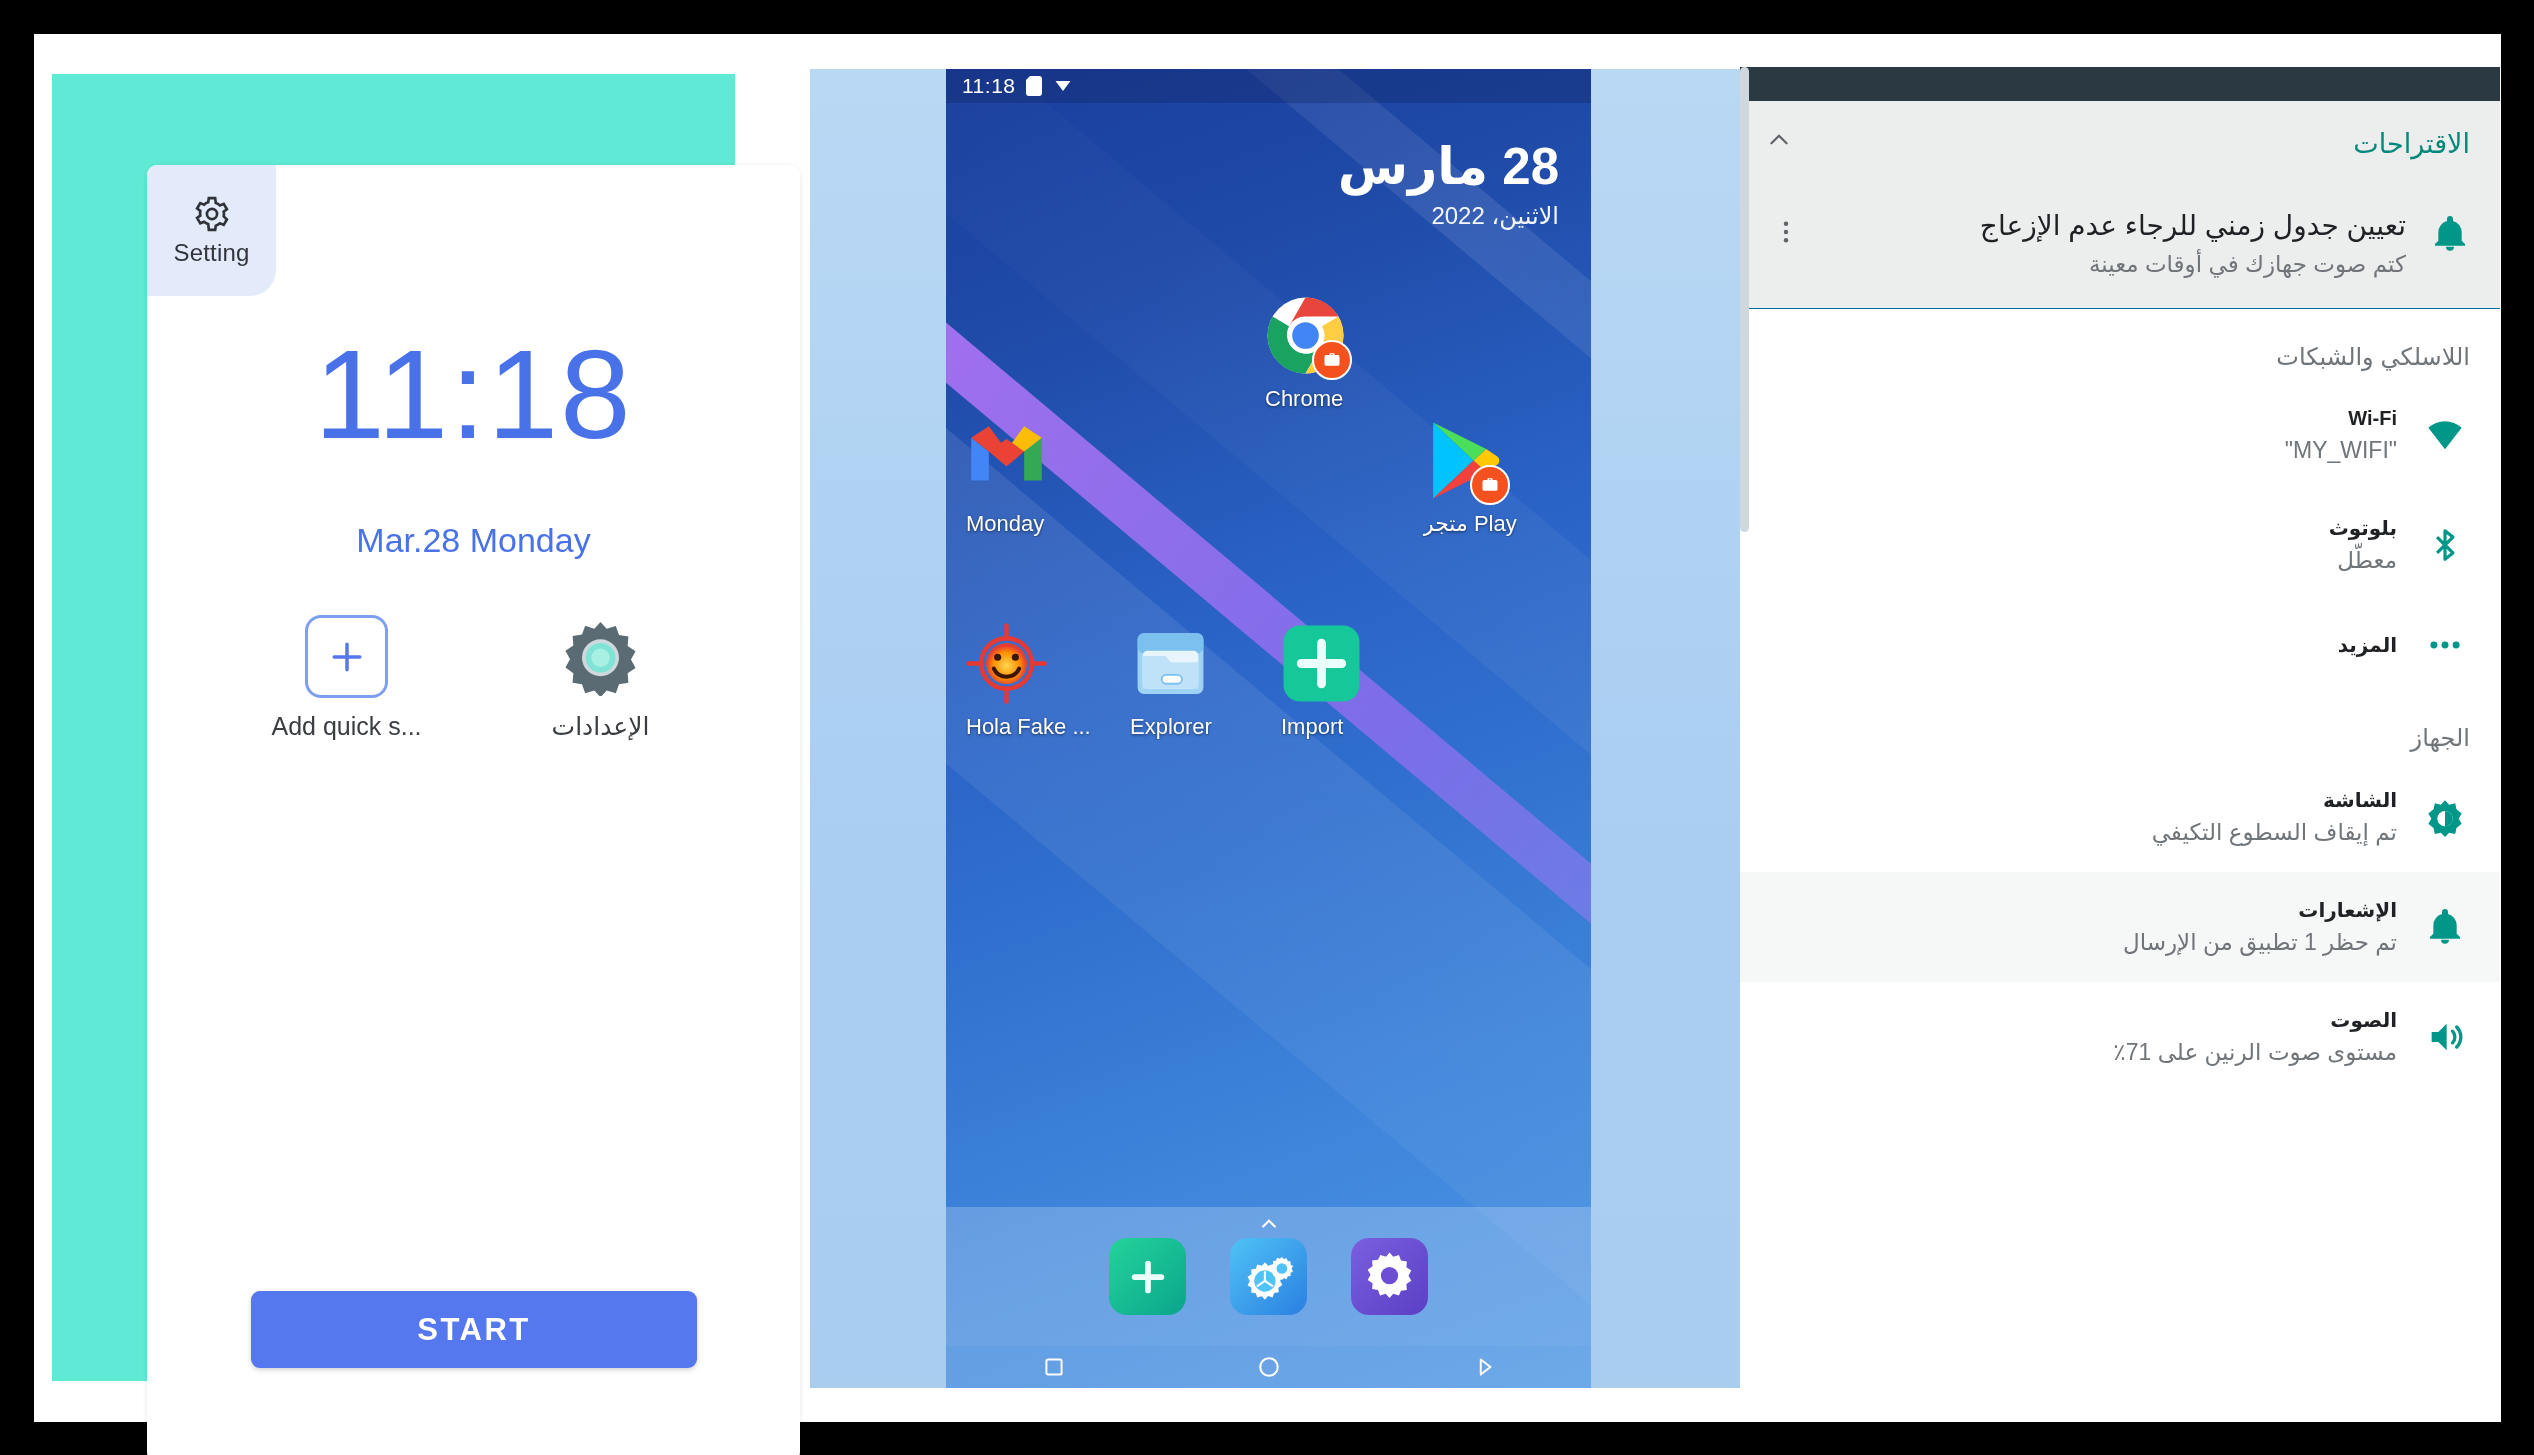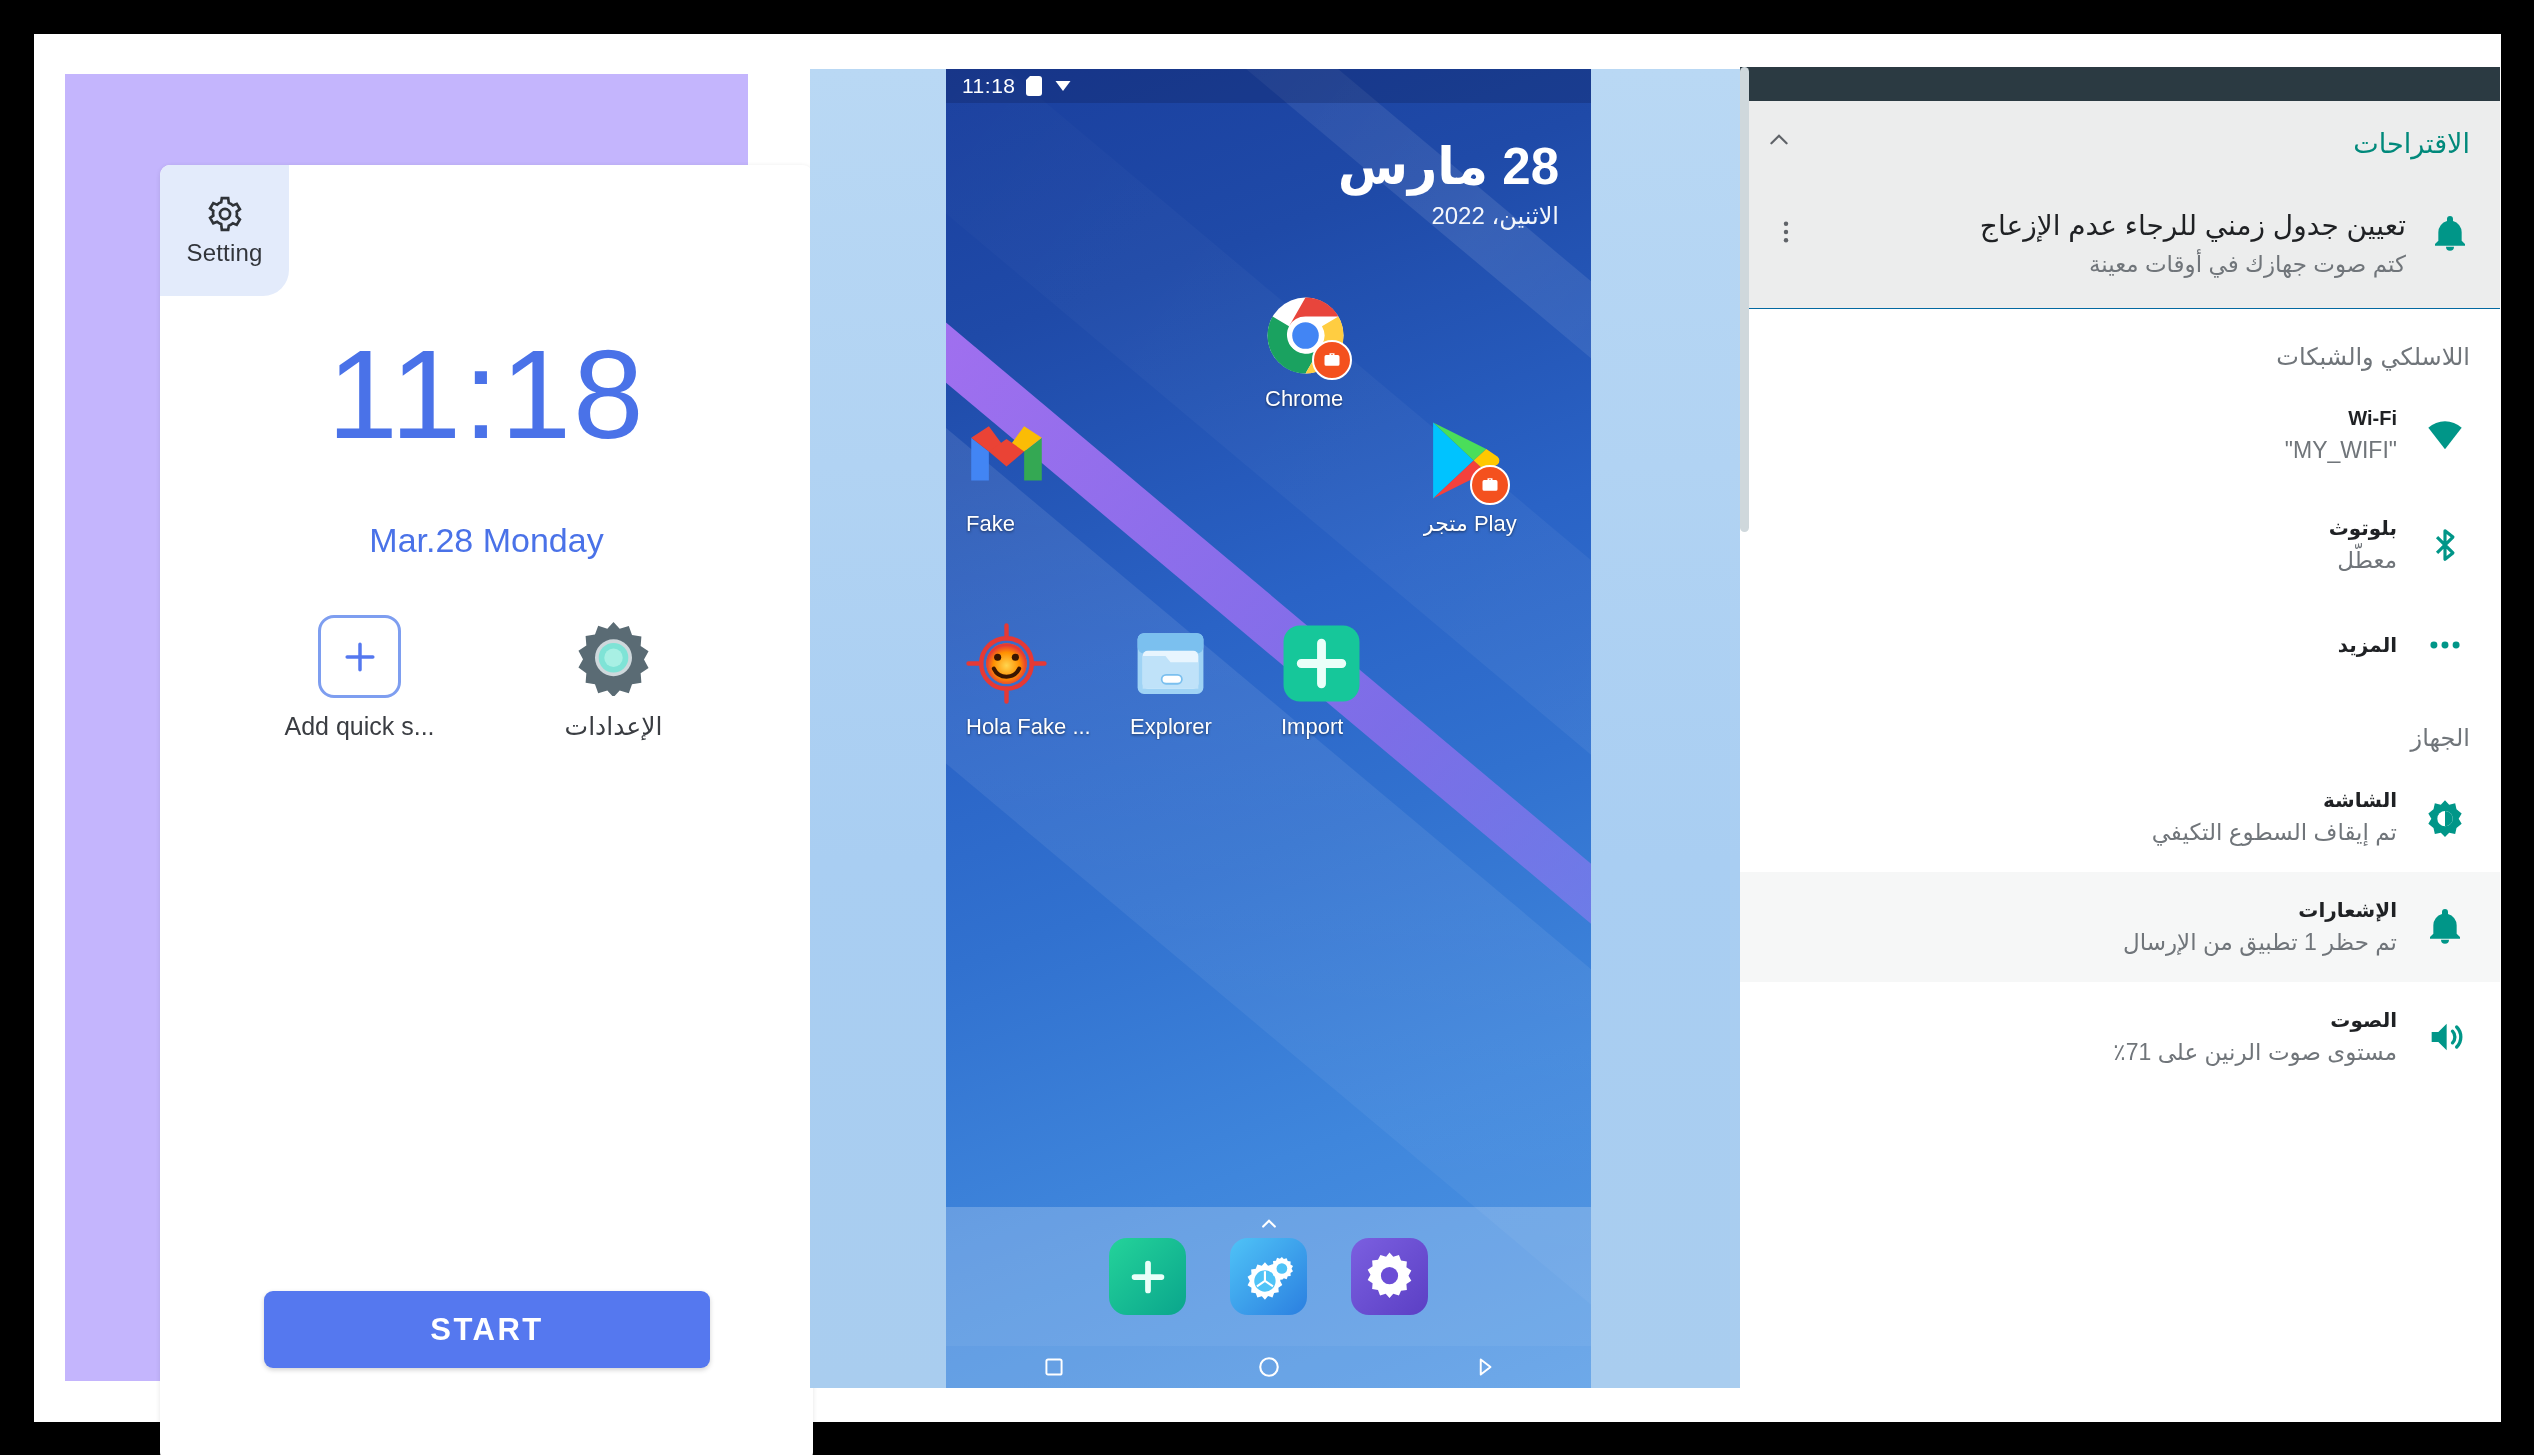--- a/index.html
+++ b/index.html
@@ -14,23 +14,23 @@
 
   
   .page-white {
     position: absolute; left: 34px; top: 34px;
     width: 2467px; height: 1388px;
     background: #ffffff;
   }
 
   
   .left-col {
-    position: absolute; left: 65px; top: 74px;
+    position: absolute; left: 52px; top: 74px;
     width: 683px; height: 1307px;
-    background: #c4b5fd;
+    background: #5eead4;
   }
   .clock-card {
     position: absolute; left: 95px; top: 91px;
     width: 653px; height: 1297px;
     background: #ffffff;
     border-radius: 10px;
     box-shadow: 0 1px 5px rgba(0,0,0,.10);
     overflow: hidden;
   }
   .setting-tab {
@@ -333,21 +333,21 @@
       <div class="app" style="left:20px; top:351px;">
         <div class="ico">
           <svg viewBox="0 0 64 50" width="81" height="63">
             <path d="M4 48V14l14 11V48z" fill="#4285f4"></path>
             <path d="M60 48V14L46 25v23z" fill="#34a853"></path>
             <path d="M4 14l14-9 14 19-14 1z" fill="#ea4335"></path>
             <path d="M60 14l-14-9-14 19 14 1z" fill="#fbbc05"></path>
             <path d="M18 25l14-10 14 10-14 12z" fill="#ea4335"></path>
           </svg>
         </div>
-        <div class="nm">Fake</div>
+        <div class="nm">Monday</div>
       </div>
 
       <div class="app" style="left:477px; top:351px;">
         <div class="ico">
           <svg viewBox="0 0 60 64" width="81" height="81">
             <path d="M6 2l32 30L6 62z" fill="#00c3ff"></path>
             <path d="M6 2l32 30 10-9z" fill="#4ade5a"></path>
             <path d="M6 62l32-30 10 9z" fill="#f4413c"></path>
             <path d="M38 32l10-9 9 6a4 4 0 0 1 0 6l-9 6z" fill="#ffc800"></path>
           </svg>

